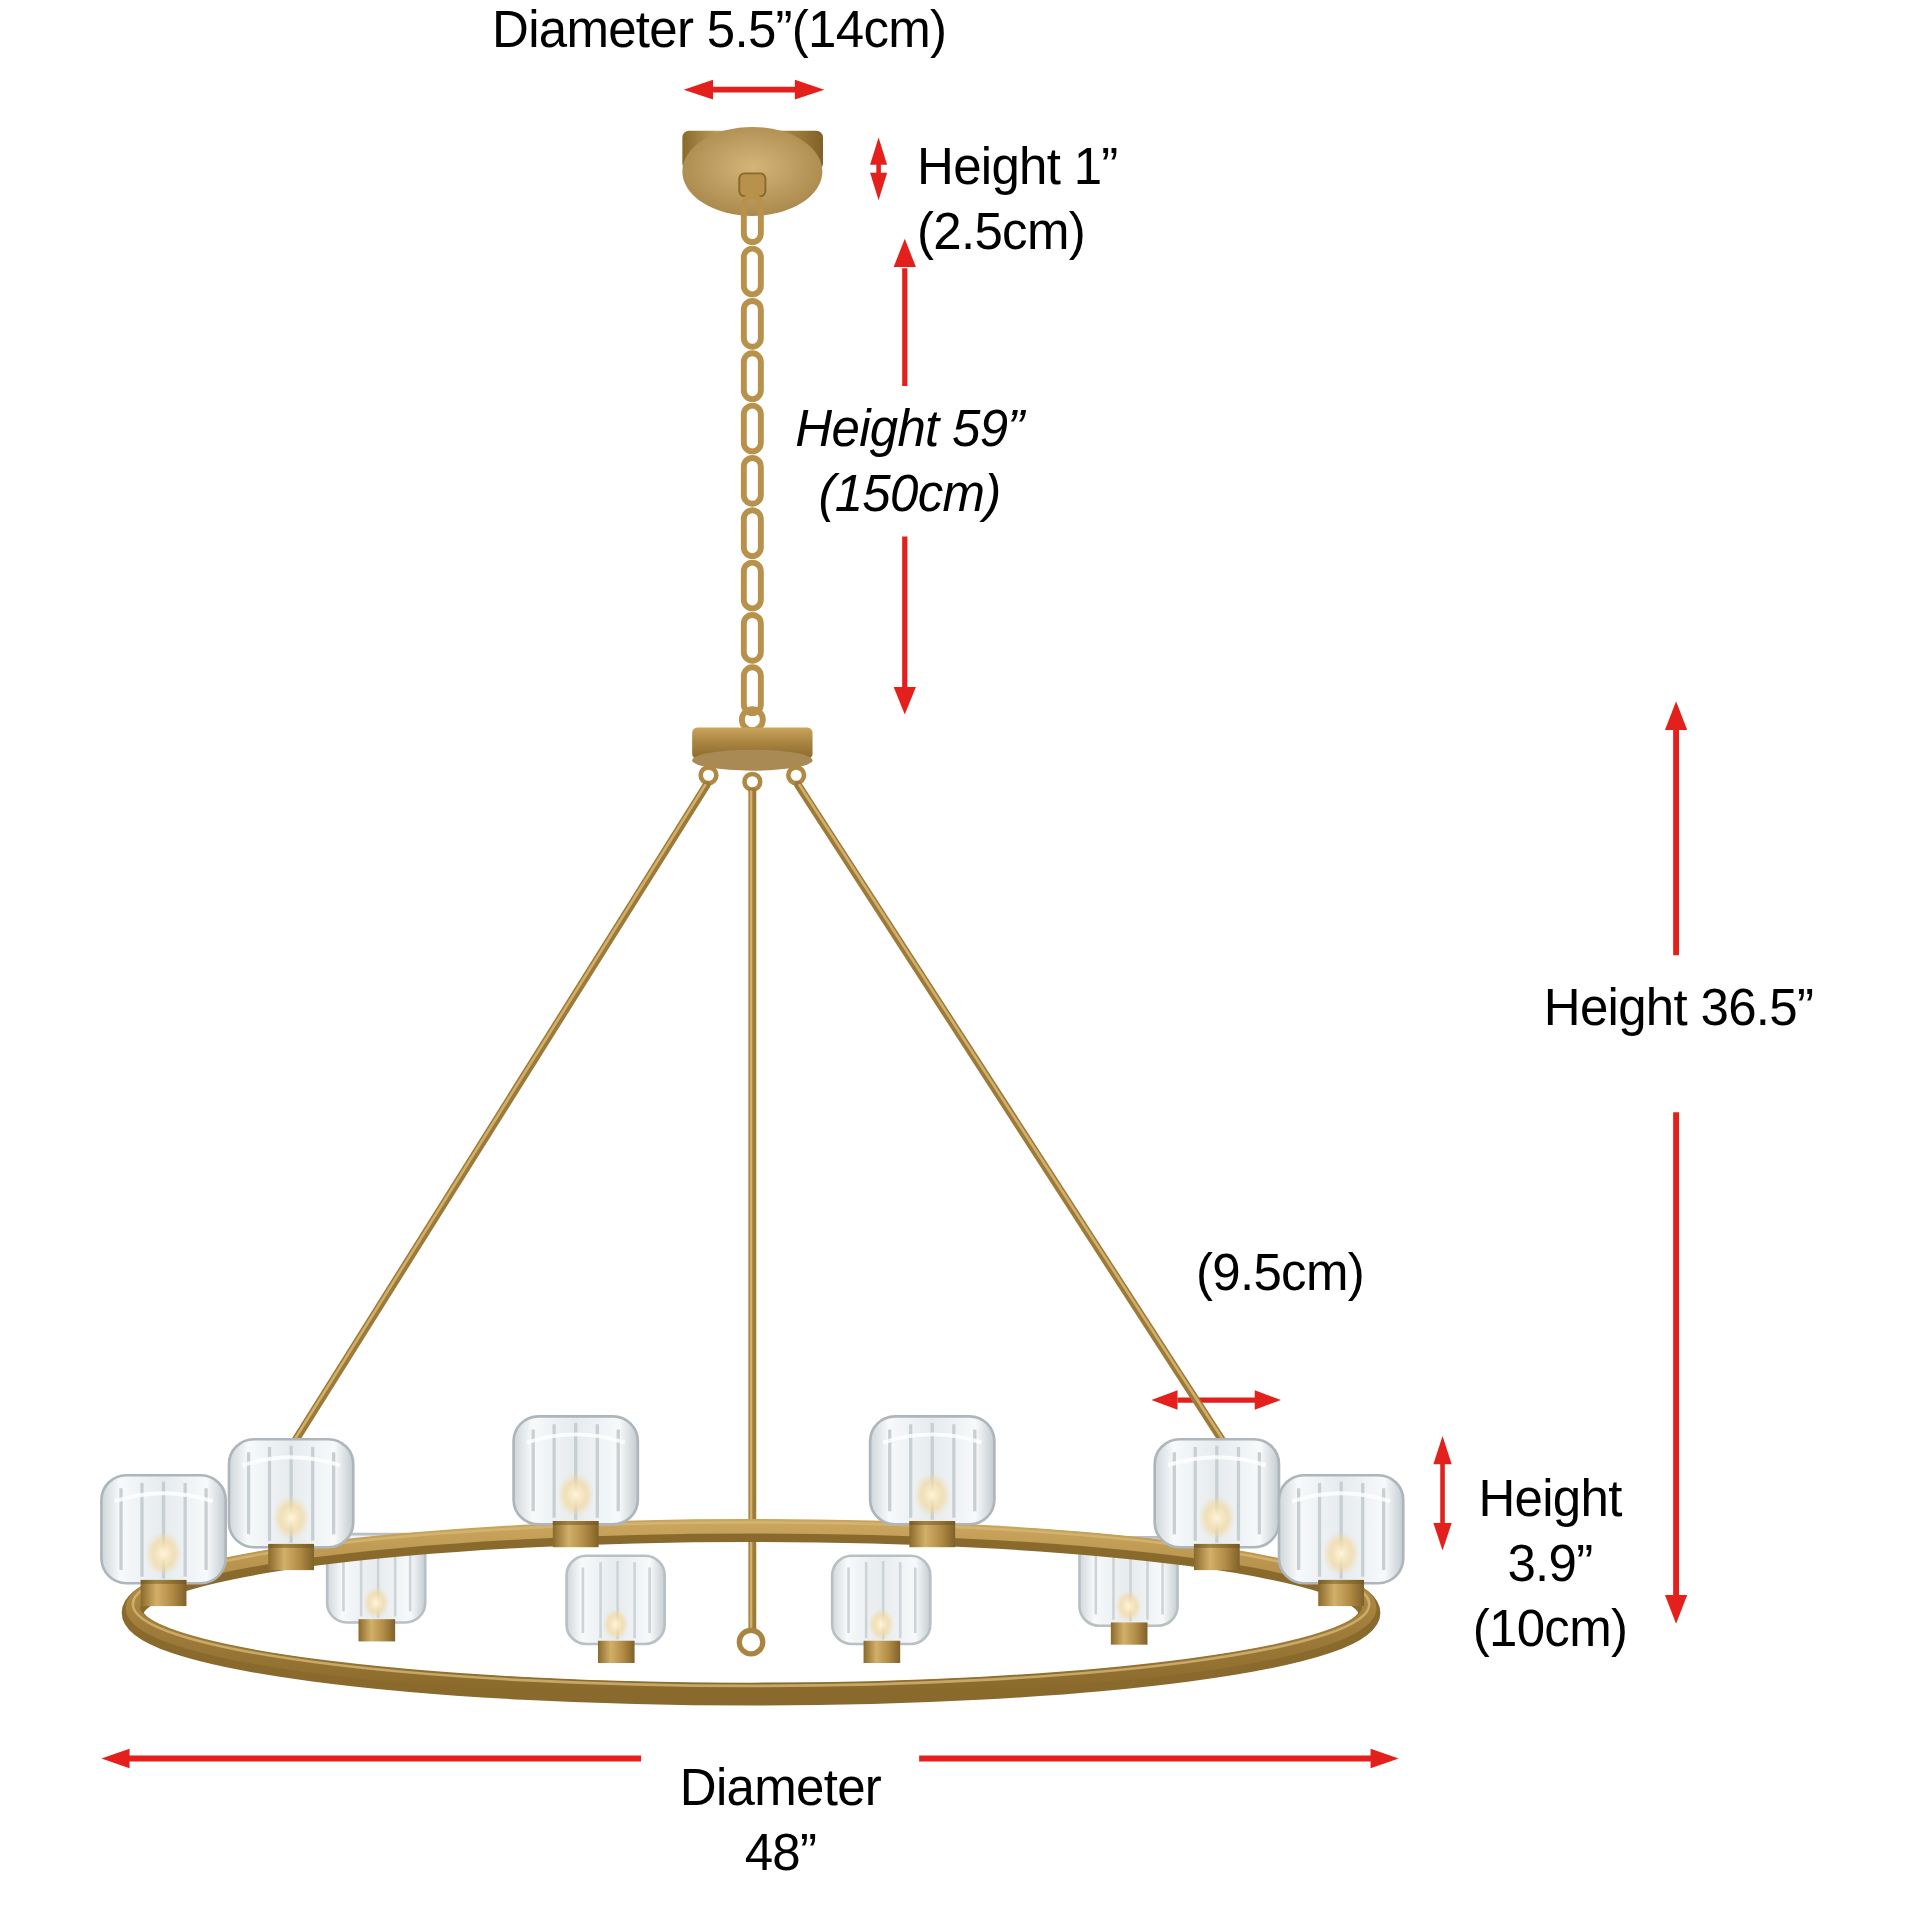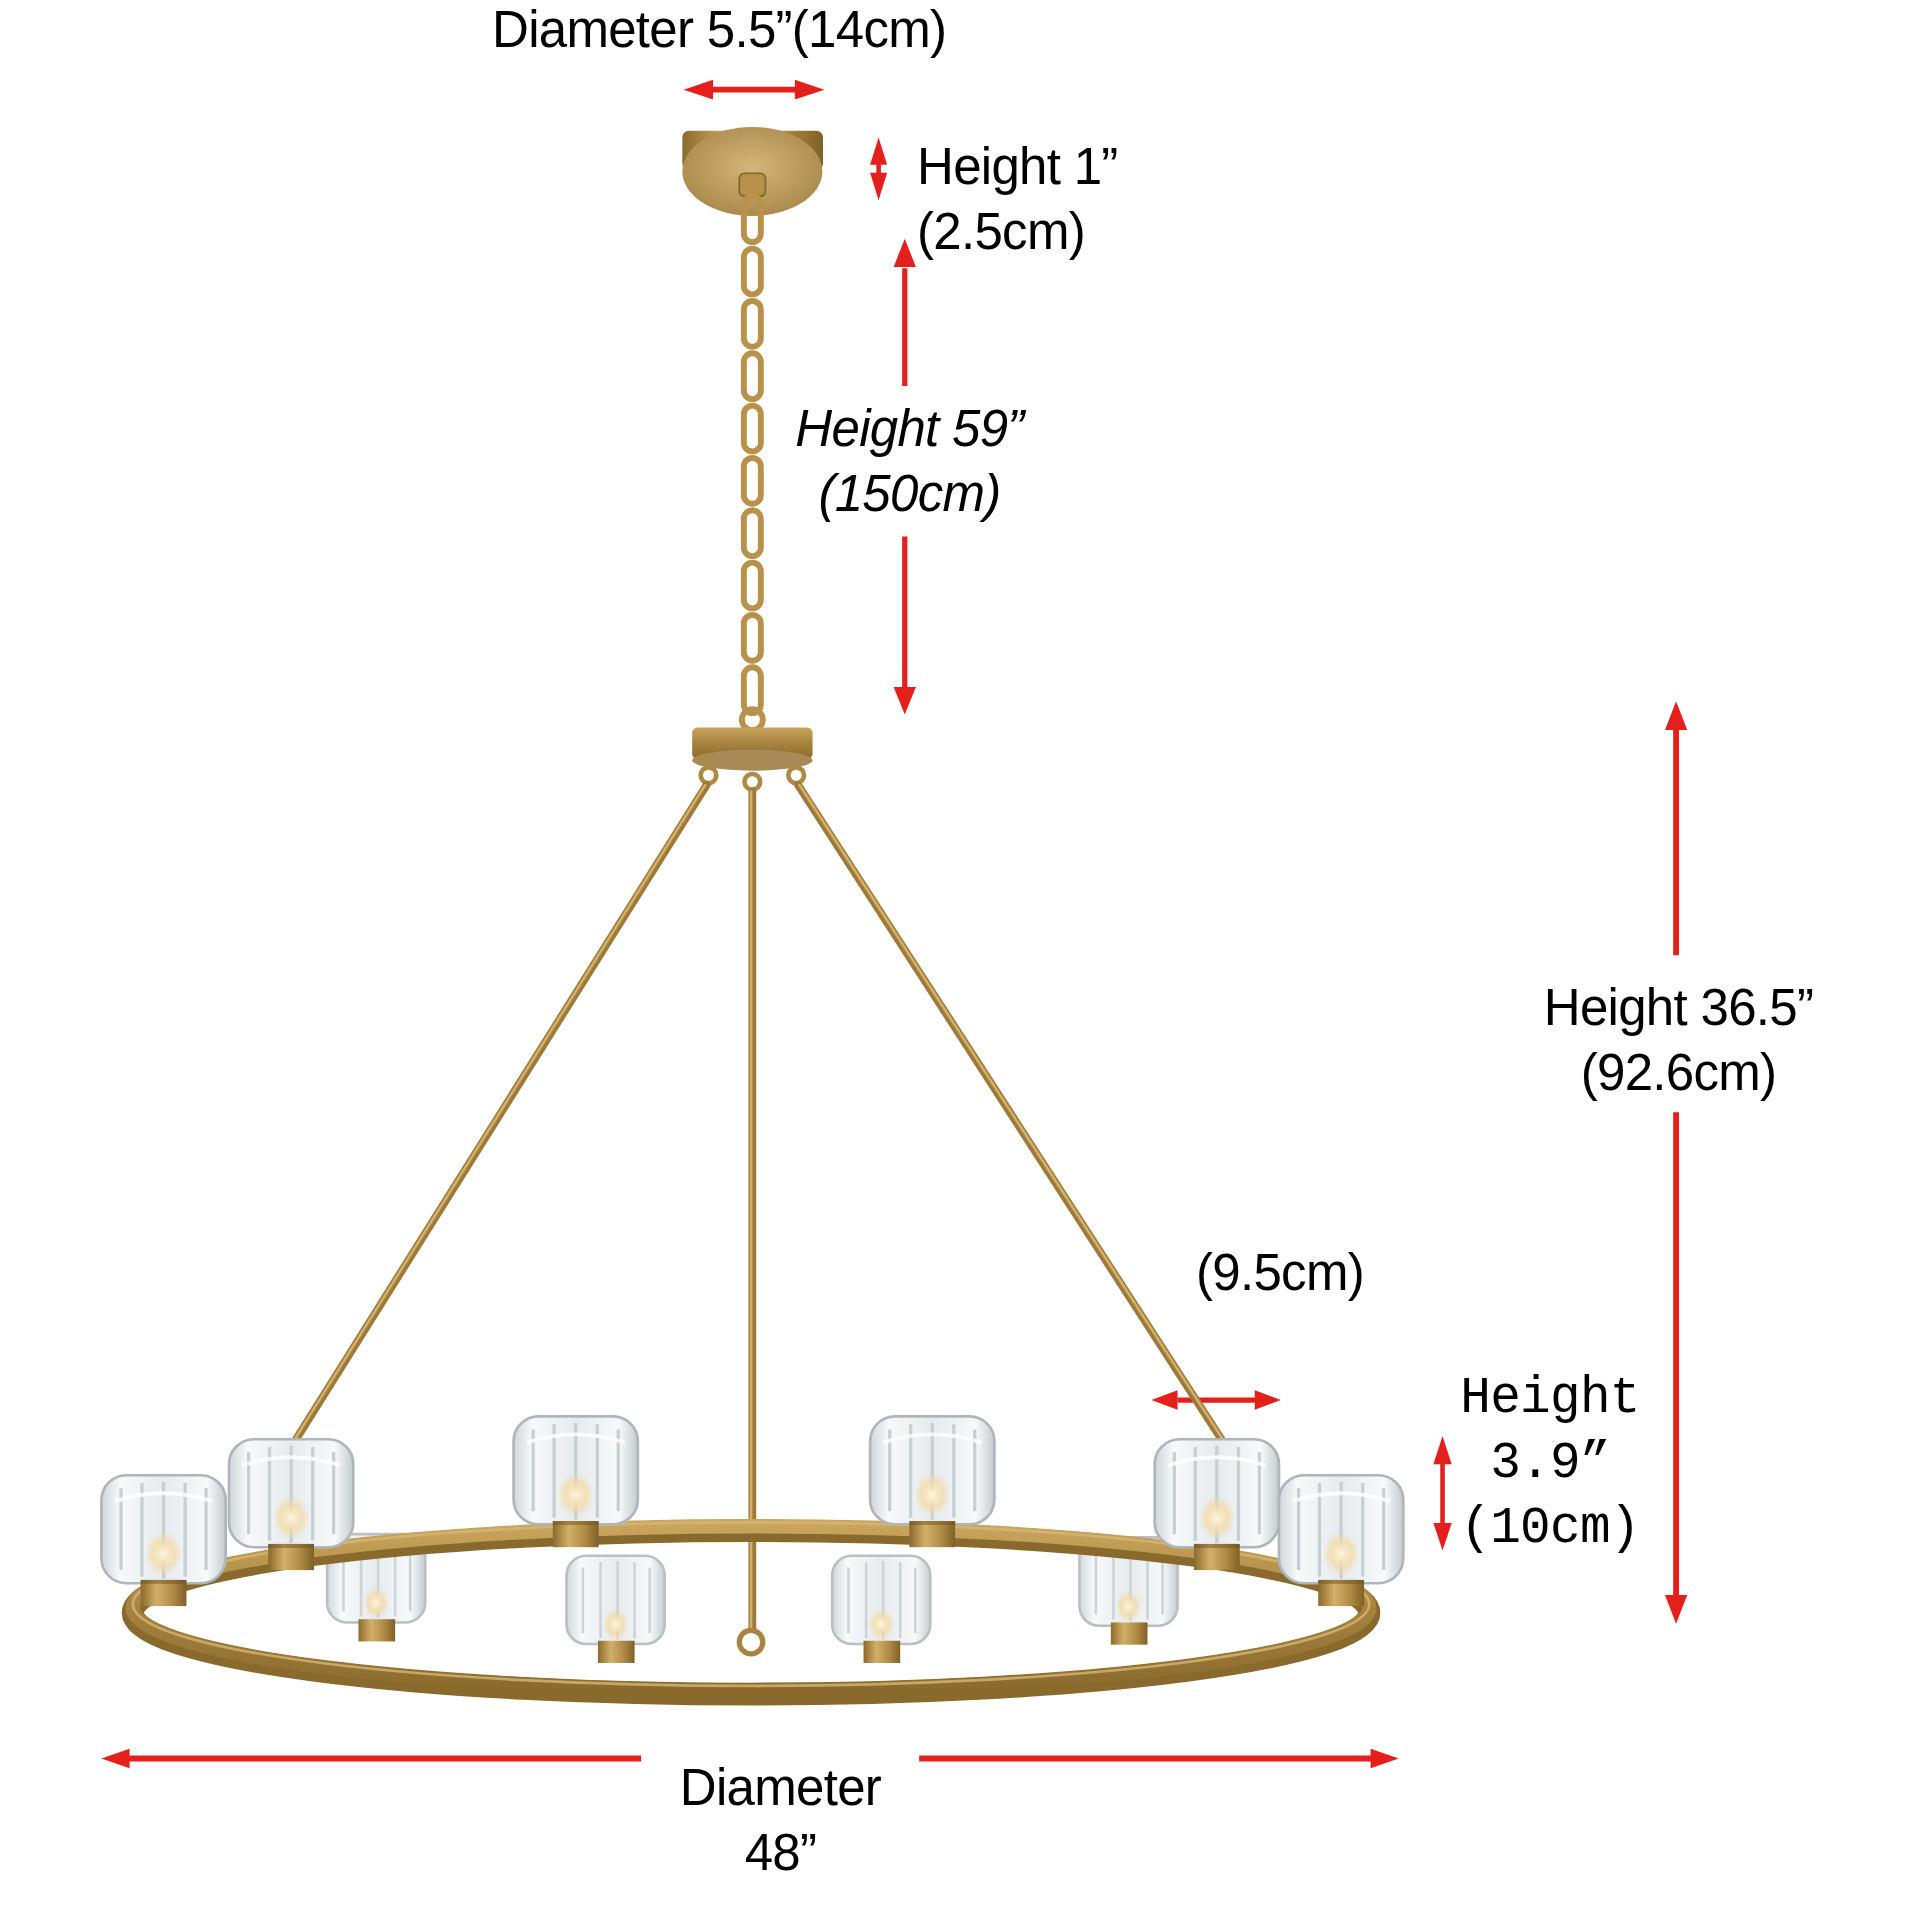--- a/index.html
+++ b/index.html
@@ -182,28 +182,27 @@
   <span class="line">(2.5cm)</span>
 </div>
 
 <div class="label center" style="left:772px; top:396px; width:275px;font-style:italic;">
   <span class="line">Height 59”</span>
   <span class="line">(150cm)</span>
 </div>
 
 <div class="label center" style="left:1518px; top:975px; width:321px;">
   <span class="line">Height 36.5”</span>
-  <span class="line">(92.6cm)</span>
 </div>
 
 <div class="label" style="left:1196px; top:1240px;">
   <span class="line">(9.5cm)</span>
 </div>
 
-<div class="label center" style="left:1452px; top:1366px; width:196px;font-family:Liberation Mono, monospace;">
+<div class="label center" style="left:1452px; top:1466px; width:196px;">
   <span class="line">Height</span>
   <span class="line">3.9”</span>
   <span class="line">(10cm)</span>
 </div>
 
 <div class="label center" style="left:648px; top:1727px; width:265px;margin-top:28px;">
   <span class="line">Diameter</span>
   <span class="line">48”</span>
 </div>
 

